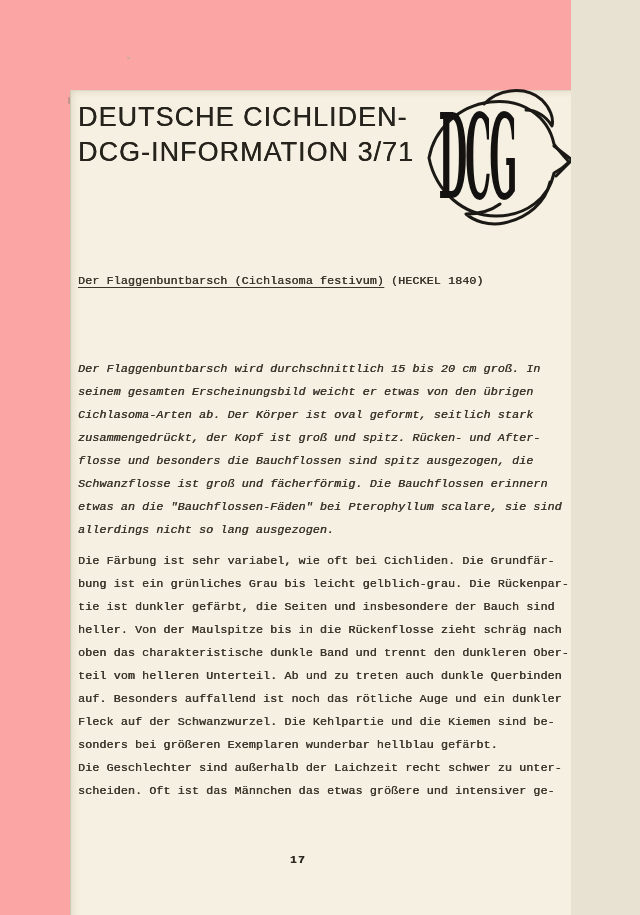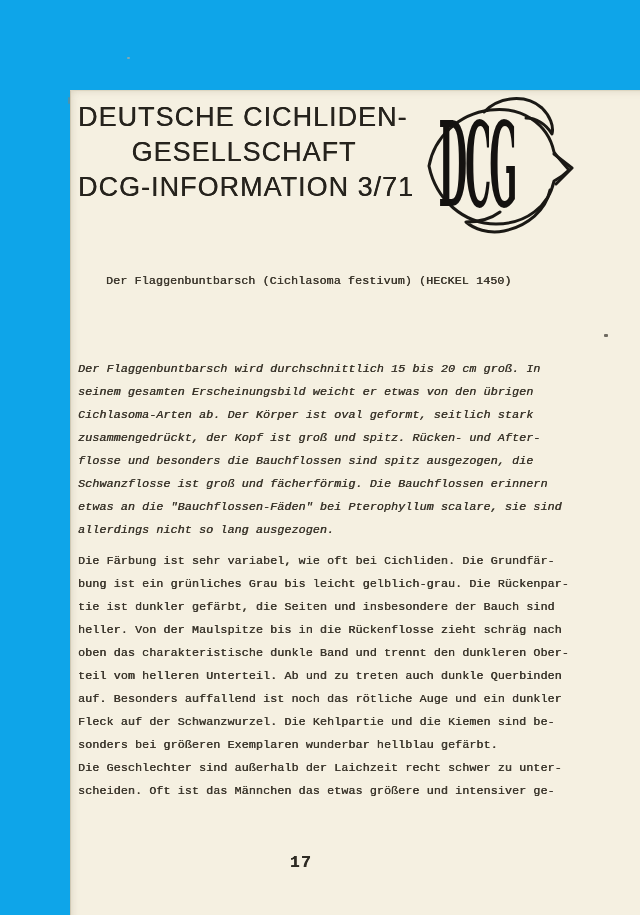--- a/index.html
+++ b/index.html
@@ -1,22 +1,22 @@
 <!DOCTYPE html>
 <html><head>
 <meta charset="utf-8">
 <style>
   html, body { margin: 0; padding: 0; }
   body { background: #e8e2d2; }
 
   .scan {
     position: relative;
-    width: 640px;
+    width: 571px;
     height: 915px;
-    background: #0ea5e9;
+    background: #fca5a5;
     overflow: hidden;
     font-family: "Liberation Mono", monospace;
   }
 
   
   .inner-page {
     position: absolute;
     left: 70px;
     top: 90px;
     width: 570px;
@@ -39,96 +39,95 @@
     letter-spacing: 1px;
     text-shadow: 0.3px 0 0 currentColor;
   }
   .masthead .mline { height: 35px; line-height: 35px; white-space: nowrap; }
   .masthead .centered { text-align: center; }
 
   
   .logo {
     position: absolute;
     left: 424px;
-    top: 94px;
+    top: 86px;
     width: 150px;
     height: 145px;
   }
   .logo svg { display: block; width: 100%; height: 100%; }
 
   
   .tw {
     position: absolute;
     left: 78px;
     color: #3b362c;
     font-size: 11.7px;
     line-height: 23px;
     letter-spacing: 0.1px;
     white-space: pre-line;
     text-shadow: 0.35px 0 0 currentColor;
   }
   .u {
+    text-decoration: underline;
     text-underline-offset: 3px;
     text-decoration-thickness: 1.2px;
-    margin-left: 28px;
   }
   .title   { top: 270px; }
   .byline  { top: 297px; }
   .heading { top: 328px; }
   .p1      { top: 358px; font-style: italic; }
   .p2      { top: 550px; }
   .p3      { top: 757px; }
 
   .pagenum {
     position: absolute;
     left: 290px;
     top: 854px;
     color: #2e2b24;
-    font-size: 16px;
+    font-size: 11px;
     font-weight: bold;
     letter-spacing: 1.5px;
     text-shadow: 0.35px 0 0 currentColor;
   }
 
   
   .speck { position: absolute; border-radius: 1px; }
   .speck-a { left: 604px; top: 334px; width: 4px; height: 3px; background: #57524a; opacity: .85; }
   .speck-b { left: 68px;  top: 97px;  width: 2px; height: 7px; background: #8a8274; opacity: .5; }
   .speck-c { left: 127px; top: 57px;  width: 3px; height: 2px; background: #b5ad9a; opacity: .7; }
 </style>
 </head>
 <body>
 
 <div class="scan">
 
   <div class="inner-page"></div>
 
   <div class="masthead">
     <div class="mline">DEUTSCHE CICHLIDEN-</div>
-    <div class="mline centered">GESELLSCHAFT</div>
     <div class="mline">DCG-INFORMATION 3/71</div>
   </div>
 
   <div class="logo">
     <svg viewBox="0 0 150 145">
       <g fill="none" stroke="#1b1915" stroke-width="3" stroke-linecap="round" stroke-linejoin="round">
 
         <path d="M5,72 C10,44 34,20 66,16 C98,12 124,30 130,58 C134,64 140,70 145,76 C139,82 134,85 130,87 C125,112 102,130 72,130 C40,130 12,106 5,72 Z"></path>
 
         <path d="M60,18 C76,2 102,0 118,14 C126,22 130,32 128,40 C122,30 112,24 102,24"></path>
 
         <path d="M126,96 C122,116 104,132 80,137 C64,140 50,135 42,128 C56,128 68,124 76,118"></path>
 
         <path d="M130,60 L148,74 L132,90"></path>
       </g>
       <text transform="scale(0.36,1.28)" x="147" y="87.5" font-size="92" font-weight="bold" letter-spacing="-6" text-anchor="middle" fill="#141210" font-family="'DejaVu Serif', serif">DCG</text>
     </svg>
   </div>
 
-  <div class="tw title"><span class="u">Der Flaggenbuntbarsch (Cichlasoma festivum)</span><span> (HECKEL 1450)</span></div>
+  <div class="tw title"><span class="u">Der Flaggenbuntbarsch (Cichlasoma festivum)</span><span> (HECKEL 1840)</span></div>
 
 
 
   <div class="tw p1">Der Flaggenbuntbarsch wird durchschnittlich 15 bis 20 cm groß. In
 seinem gesamten Erscheinungsbild weicht er etwas von den übrigen
 Cichlasoma-Arten ab. Der Körper ist oval geformt, seitlich stark
 zusammengedrückt, der Kopf ist groß und spitz. Rücken- und After-
 flosse und besonders die Bauchflossen sind spitz ausgezogen, die
 Schwanzflosse ist groß und fächerförmig. Die Bauchflossen erinnern
 etwas an die "Bauchflossen-Fäden" bei Pterophyllum scalare, sie sind

